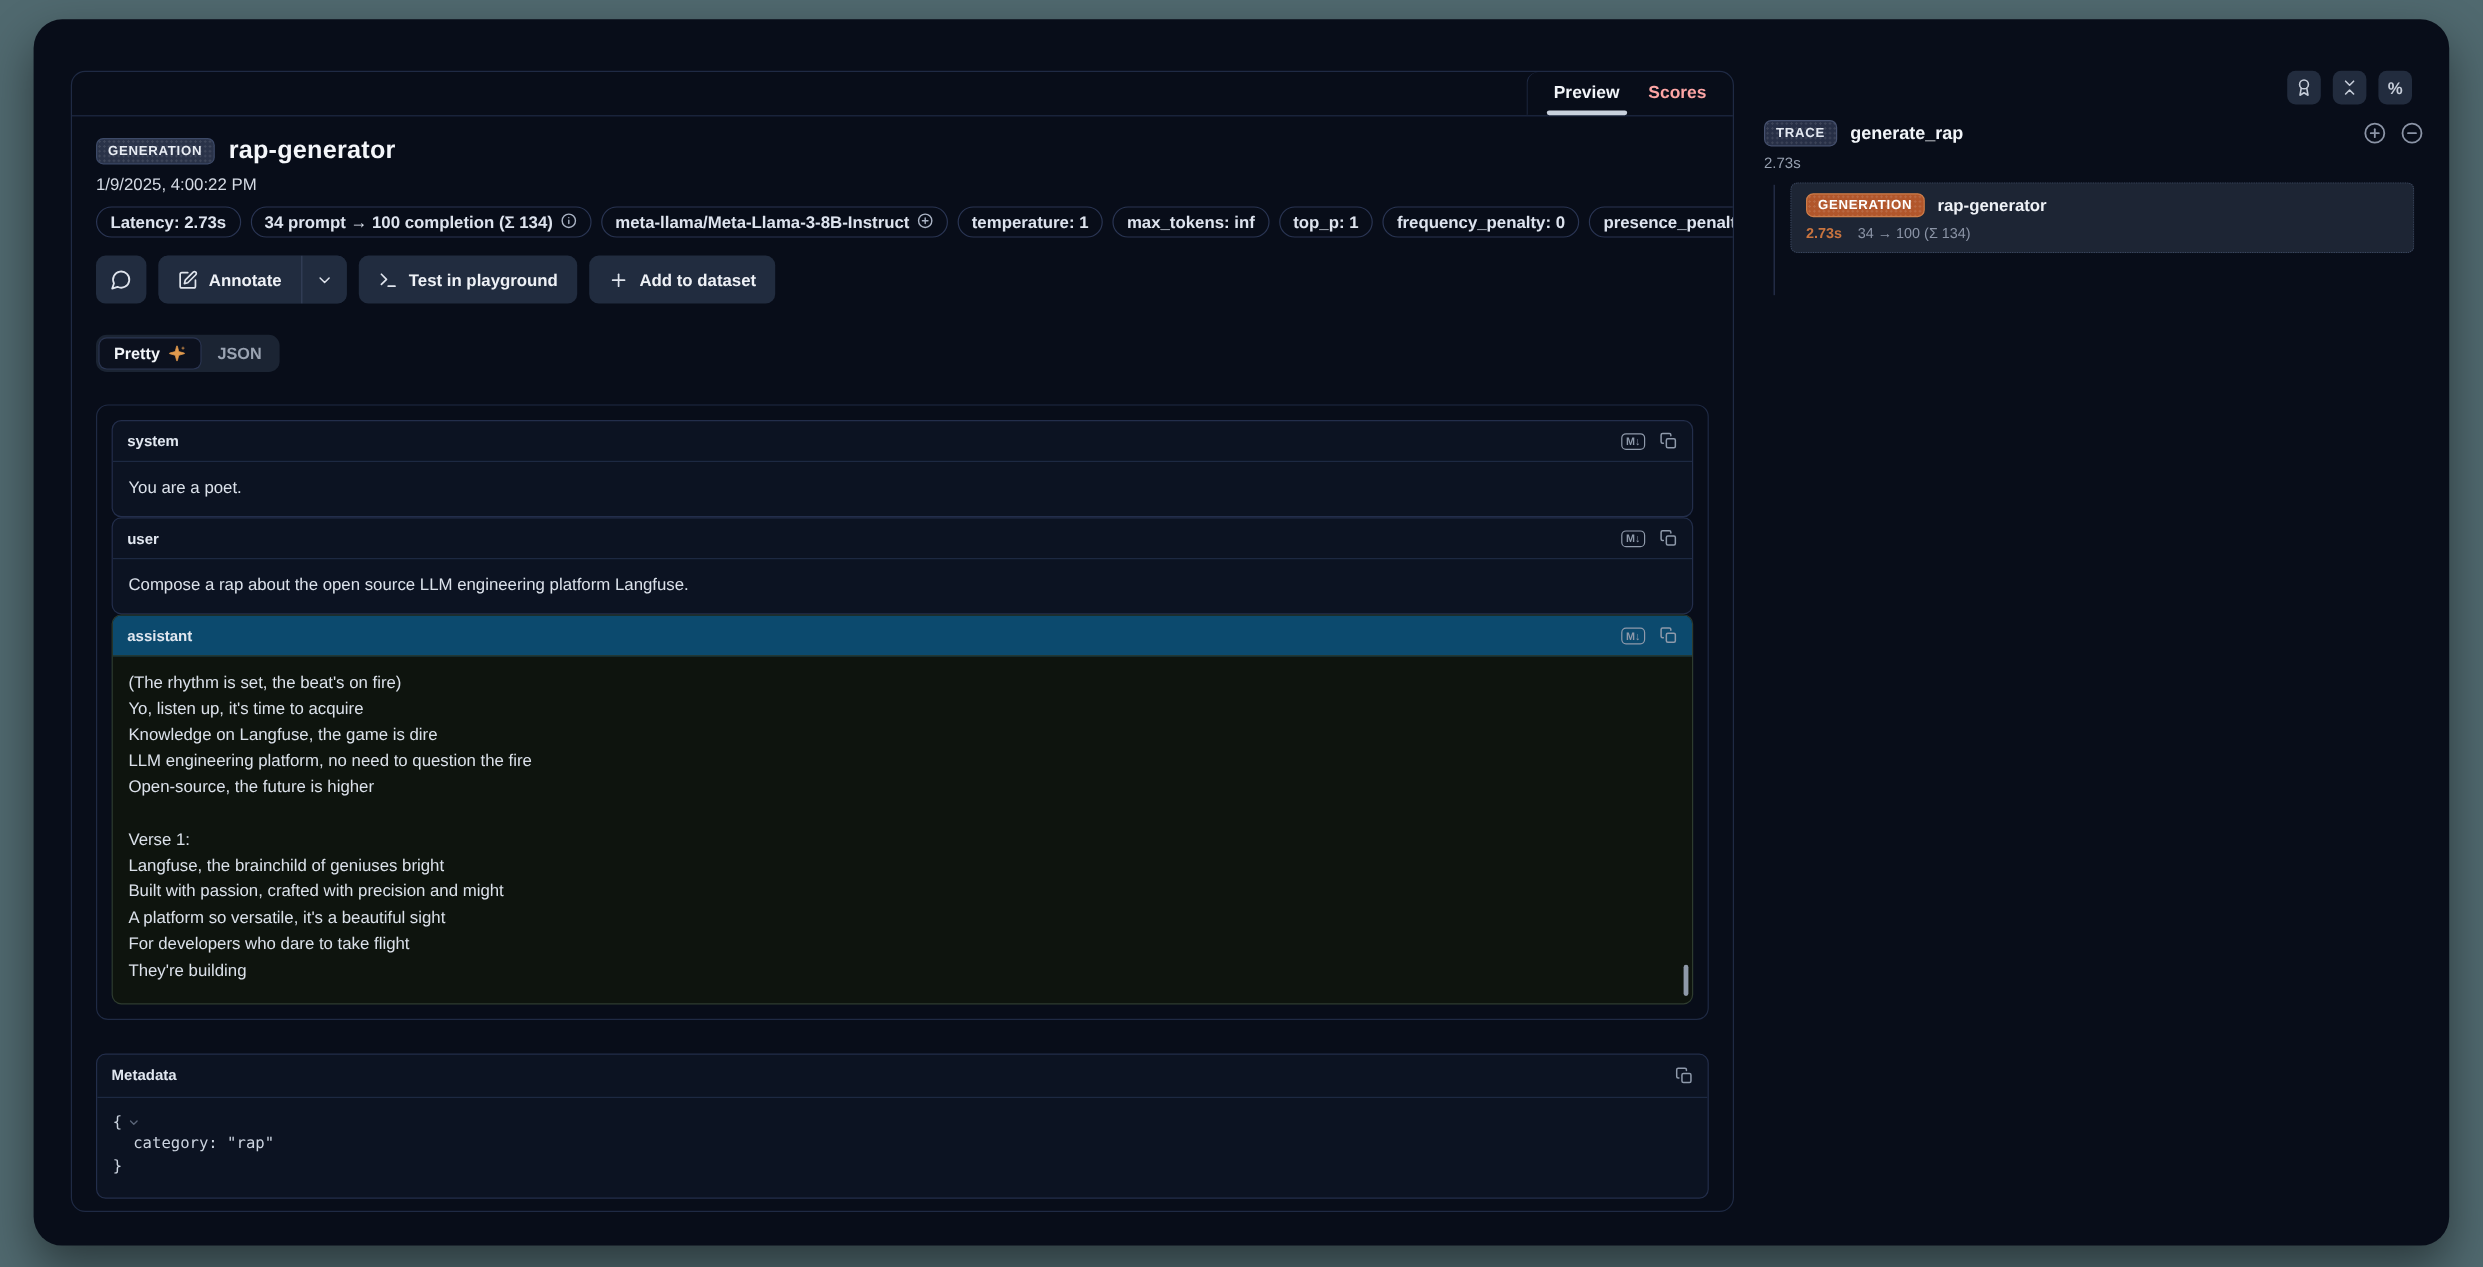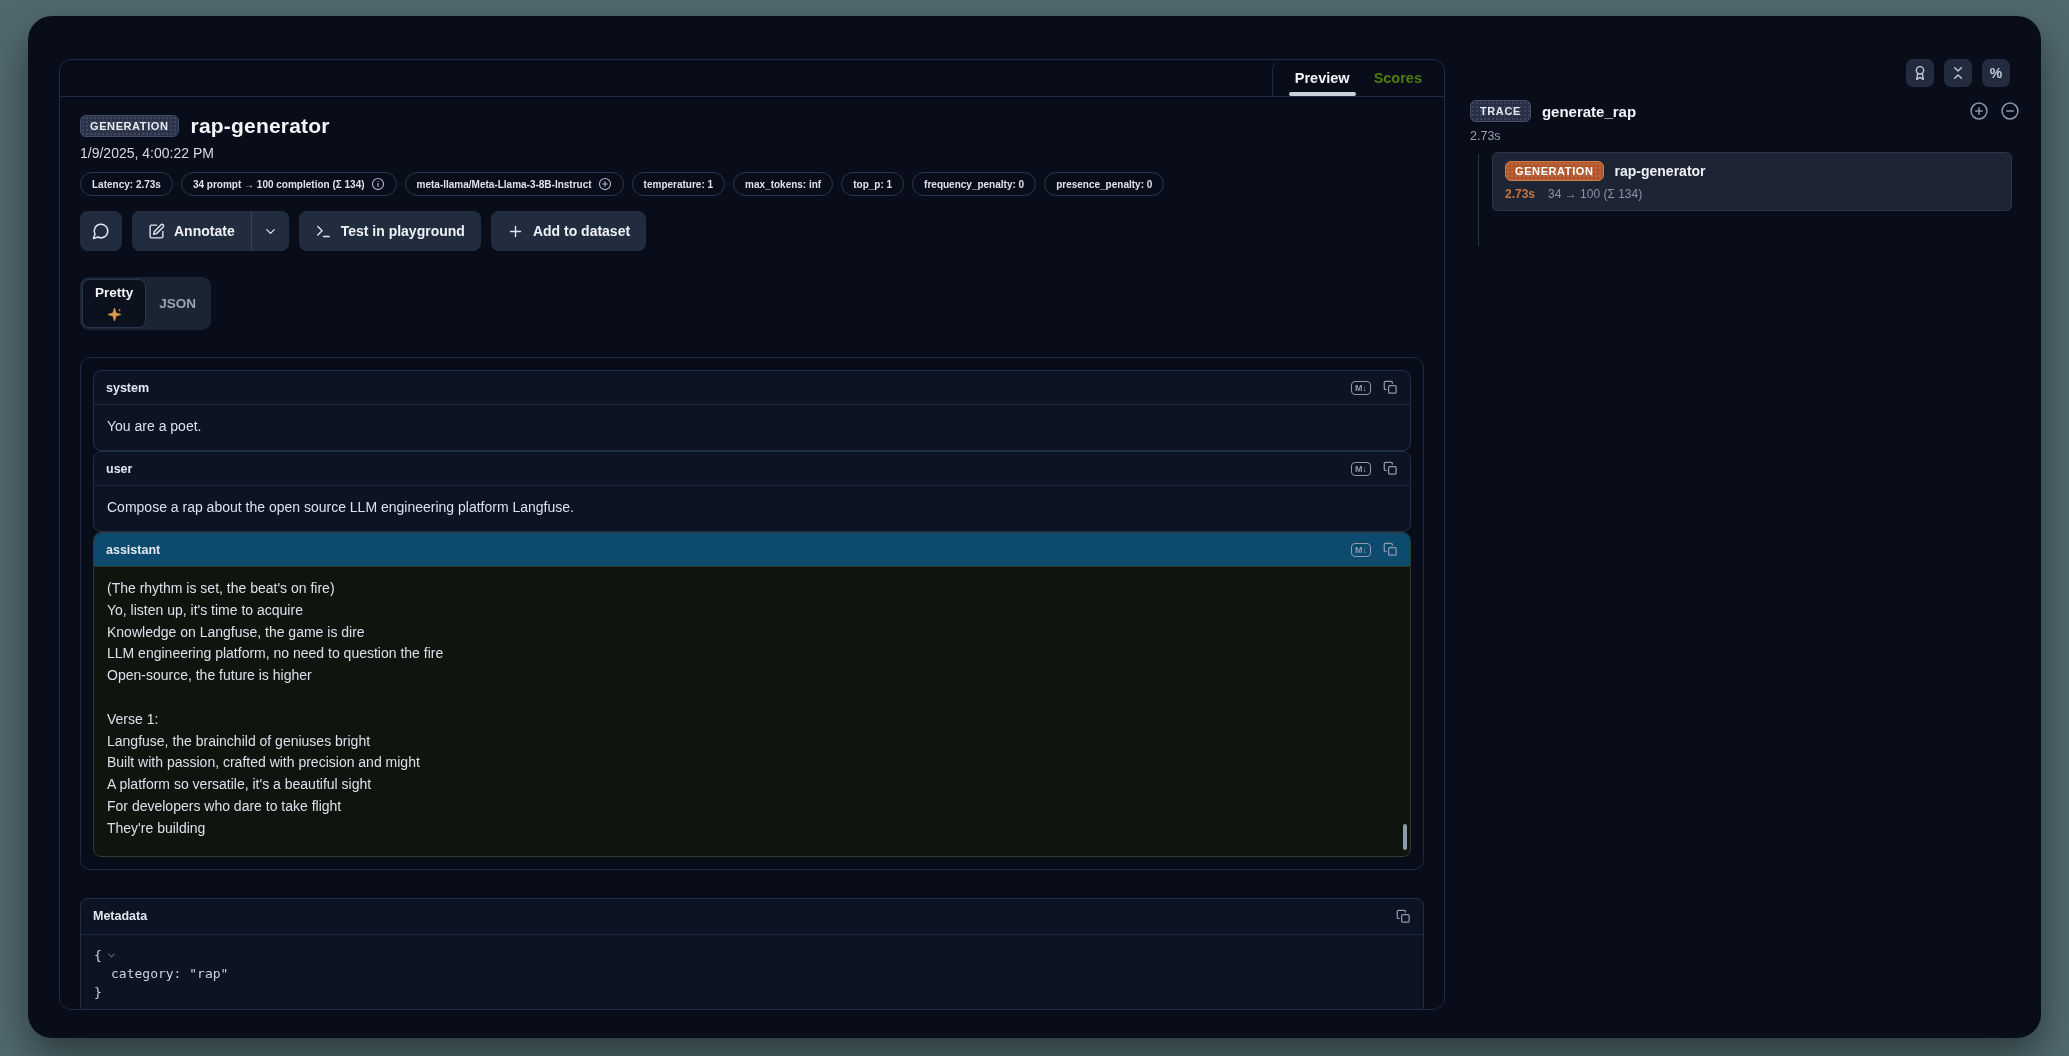--- a/index.html
+++ b/index.html
@@ -10,57 +10,57 @@
             background:#080d19; border-radius:24px; box-shadow:0 18px 40px rgba(0,0,0,.45); }
 
   
   .main-panel { position:absolute; left:31px; top:43px; width:1386px; height:951px;
                 border:1px solid #1f2a44; border-radius:12px; }
   .tab-row { position:absolute; top:0; left:0; right:0; height:37px;
              border-bottom:1px solid #1f2a44; display:flex; justify-content:flex-end; }
   .tabs-box { display:flex; align-items:stretch; border-left:1px solid #1f2a44;
               border-top-left-radius:10px; padding:0 10px; }
   .tab { position:relative; display:flex; align-items:center; padding:0 12px;
-         font-size:14.5px; font-weight:700; color:#4d7c0f; cursor:pointer; }
+         font-size:14.5px; font-weight:700; color:#fca5a5; cursor:pointer; }
   .tab.active { color:#f2f5f9; }
   .tab.active::after { content:""; position:absolute; left:6px; right:6px; bottom:0;
                        height:4px; border-radius:2px; background:#c9d1dd; }
 
   .panel-content { position:absolute; top:37px; left:0; right:0; bottom:0; padding:17px 20px; overflow:hidden; }
 
   .title-row { display:flex; align-items:center; gap:12px; }
   .type-badge { display:inline-block; padding:4px 9px; border-radius:6px; background:#2a3349;
                 border:1px solid #3d4a68; color:#e8ecf3; font-size:11px; font-weight:700;
                 letter-spacing:.6px;
                 background-image:radial-gradient(rgba(255,255,255,.10) 1px, transparent 1px);
                 background-size:4px 4px; }
   .obs-title { color:#f4f6fa; font-size:21px; font-weight:700; letter-spacing:.2px; }
   .timestamp { margin-top:7px; color:#d4dae4; font-size:14px; }
 
   .badge-row { margin-top:11px; display:flex; gap:8px; flex-wrap:nowrap; }
-  .pill { display:inline-flex; align-items:center; gap:6px; white-space:nowrap;
+  .pill { display:inline-flex; align-items:flex-start; gap:6px; white-space:nowrap;
           border:1px solid #2a3553; border-radius:15px; padding:4px 11px;
-          color:#dde3ee; font-size:10px; font-weight:700; }
+          color:#dde3ee; font-size:14px; font-weight:700; }
   .pill svg { color:#aab3c4; }
 
   .actions-row { margin-top:15px; display:flex; align-items:center; gap:10px; }
   .btn { display:inline-flex; align-items:center; gap:9px; height:40px; padding:0 16px;
          background:#212c3f; border:none; border-radius:8px; color:#eef1f6;
          font-family:inherit; font-size:14px; font-weight:700; cursor:pointer; }
   .btn svg { color:#dfe4ed; }
   .icon-btn { width:42px; justify-content:center; padding:0; }
   .split { display:inline-flex; height:40px; border-radius:8px; overflow:hidden; background:#212c3f; }
   .split .btn { border-radius:0; }
   .split .caret { width:38px; justify-content:center; padding:0; border-left:1px solid #36415a; }
 
   .view-toggle { margin-top:26px; display:inline-flex; align-items:center; gap:2px;
                  background:#1b2433; border-radius:9px; padding:3px; }
   .seg { display:inline-flex; align-items:center; gap:7px; padding:5px 12px; border-radius:6px;
          color:#9aa3b2; font-size:13.5px; font-weight:700; cursor:pointer; }
-  .seg.active { background:#0c111e; color:#f2f5f9; box-shadow:0 0 0 1px #2a3450;flex-direction:column; }
+  .seg.active { background:#0c111e; color:#f2f5f9; box-shadow:0 0 0 1px #2a3450; }
   .seg.active svg { color:#e09a4e; }
 
   .io-container { margin-top:27px; border:1px solid #1f2a44; border-radius:10px;
                   padding:12px; display:flex; flex-direction:column; }
 
   .block { border:1px solid #232e4b; border-radius:8px; background:#0c1322; overflow:hidden; }
   .block-header { display:flex; align-items:center; height:34px; padding:0 12px;
                   border-bottom:1px solid #1d2942; }
   .block-header .role { flex:1; color:#e1e7f0; font-size:12.5px; font-weight:700; }
   .hdr-icons { display:flex; align-items:center; gap:12px; color:#8f9aab; }

